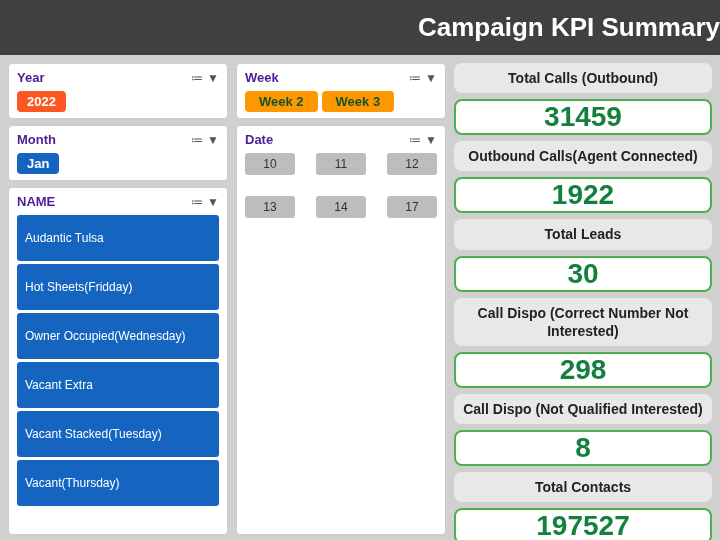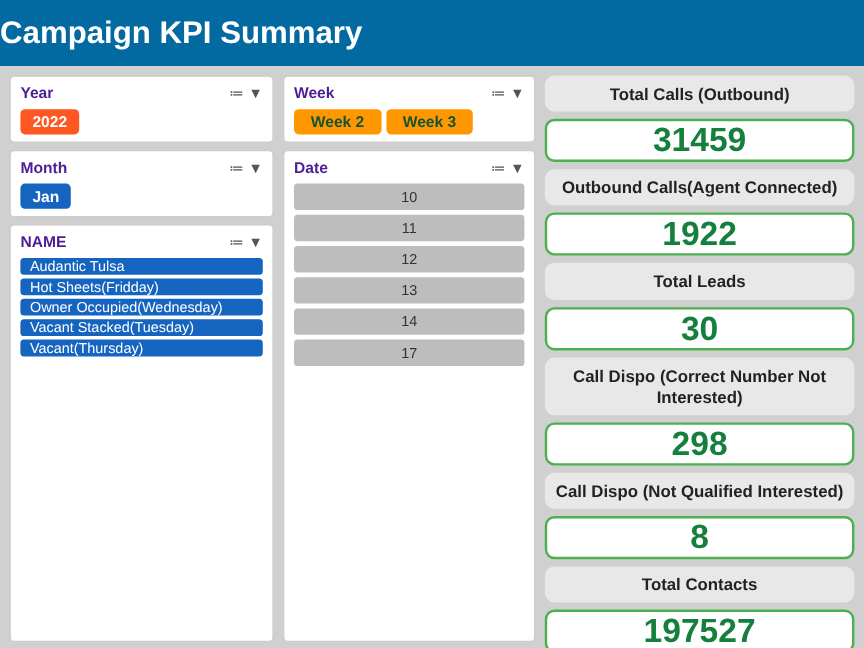--- a/index.html
+++ b/index.html
@@ -5,23 +5,23 @@
     * { box-sizing: border-box; margin: 0; padding: 0; }
     body {
       width: 720px;
       height: 540px;
       font-family: Arial, sans-serif;
       background: #d0d0d0;
       overflow: hidden;
     }
 
     .header {
-      background: #0369a1;
+      background: #404040;
       color: white;
-      text-align: left;
+      text-align: right;
       font-size: 26px;
       font-weight: bold;
       padding: 12px 0;
       width: 100%;
     }
 
     .main-content {
       display: flex;
       flex-direction: row;
       height: calc(540px - 52px);
@@ -89,21 +89,21 @@
     .name-list {
       display: flex;
       flex-direction: column;
       gap: 3px;
     }
 
     .name-item {
       background: #1565c0;
       color: white;
       border-radius: 3px;
-      padding: 0 8px;
+      padding: 16px 8px;
       font-size: 12px;
       cursor: pointer;
     }
 
     
     .middle-panels {
       display: flex;
       flex-direction: column;
       gap: 6px;
       width: 210px;
@@ -120,22 +120,22 @@
       color: #14532d;
       border-radius: 4px;
       padding: 3px 14px;
       font-size: 13px;
       font-weight: bold;
       cursor: pointer;
     }
 
     .date-grid {
       display: grid;
-      grid-template-columns: repeat(1, 1fr);
-      gap: 4px;
+      grid-template-columns: repeat(3, 1fr);
+      gap: 21px;
       margin-top: 4px;
     }
 
     .date-cell {
       background: #bdbdbd;
       color: #333;
       border-radius: 3px;
       padding: 4px 0;
       font-size: 12px;
       text-align: center;
@@ -221,20 +221,21 @@
         <span class="panel-label">NAME</span>
         <span class="panel-icons">
           <span>≔</span>
           <span>▼</span>
         </span>
       </div>
       <div class="name-list" id="name-list">
           <div class="name-item">Audantic Tulsa</div>
           <div class="name-item">Hot Sheets(Fridday)</div>
           <div class="name-item">Owner Occupied(Wednesday)</div>
+          <div class="name-item">Vacant Extra</div>
           <div class="name-item">Vacant Stacked(Tuesday)</div>
           <div class="name-item">Vacant(Thursday)</div>
         </div>
     </div>
 
   </div>
 
   <div class="middle-panels">
 
     <div class="panel">

